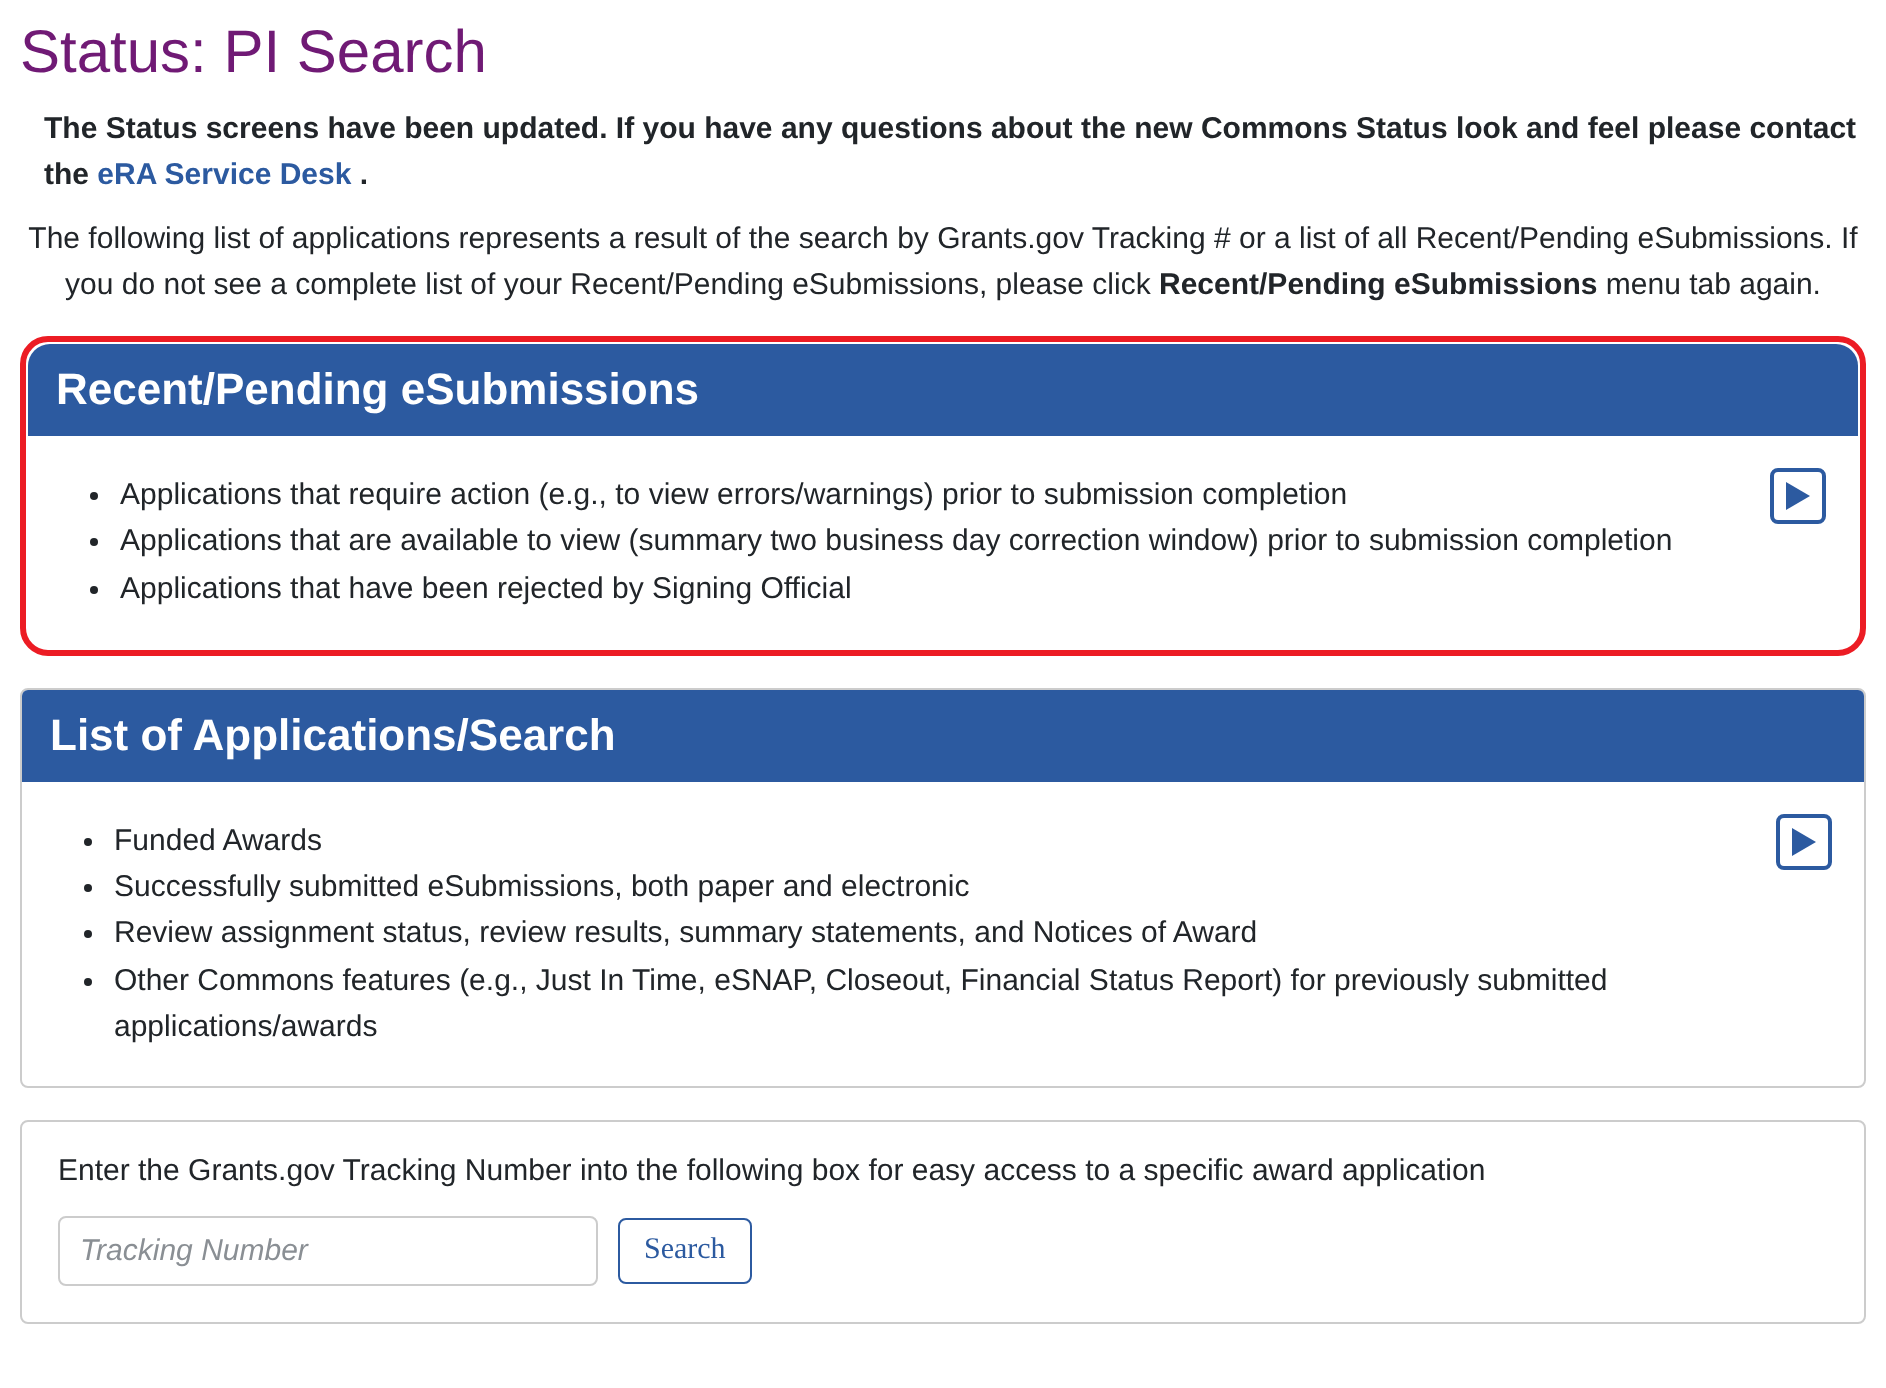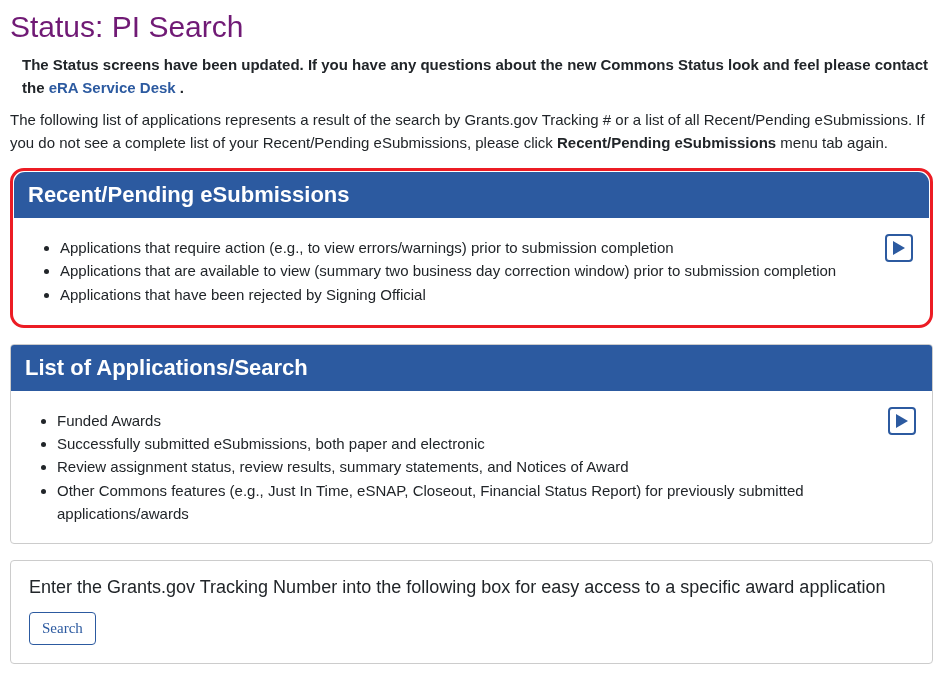--- a/index.html
+++ b/index.html
@@ -25,20 +25,21 @@
   }
   p.update-notice a {
     color: #2c5aa0;
     text-decoration: none;
     font-weight: 700;
   }
   p.intro {
     margin: 8px 0 14px 0;
     font-size: 15px;
     line-height: 1.5;
+    text-align: center;
   }
   p.intro .bold { font-weight: 700; }
   .panel {
     border: 1px solid #ccc;
     border-radius: 4px;
     margin-bottom: 16px;
     position: relative;
     background: #fff;
   }
   .panel.highlighted {
@@ -90,21 +91,21 @@
     align-items: center;
     justify-content: center;
     background: #fff;
     cursor: pointer;
   }
   .play-btn svg {
     width: 12px;
     height: 14px;
   }
   .search-desc {
-    font-size: 18px;
+    font-size: 15px;
     margin: 4px 0 14px 0;
   }
   .search-row {
     display: flex;
     gap: 10px;
     align-items: center;
   }
   .tracking-input {
     width: 270px;
     padding: 8px 10px;
@@ -169,16 +170,17 @@
       <li>Review assignment status, review results, summary statements, and Notices of Award</li>
       <li>Other Commons features (e.g., Just In Time, eSNAP, Closeout, Financial Status Report) for previously submitted applications/awards</li>
     </ul>
   </div>
 </div>
 
 <div class="panel">
   <div class="panel-body">
     <p class="search-desc">Enter the Grants.gov Tracking Number into the following box for easy access to a specific award application</p>
     <div class="search-row">
+      <input type="text" class="tracking-input" placeholder="Tracking Number" style="">
       <button class="search-btn">Search</button>
     </div>
   </div>
 </div>
 
 </body></html>

